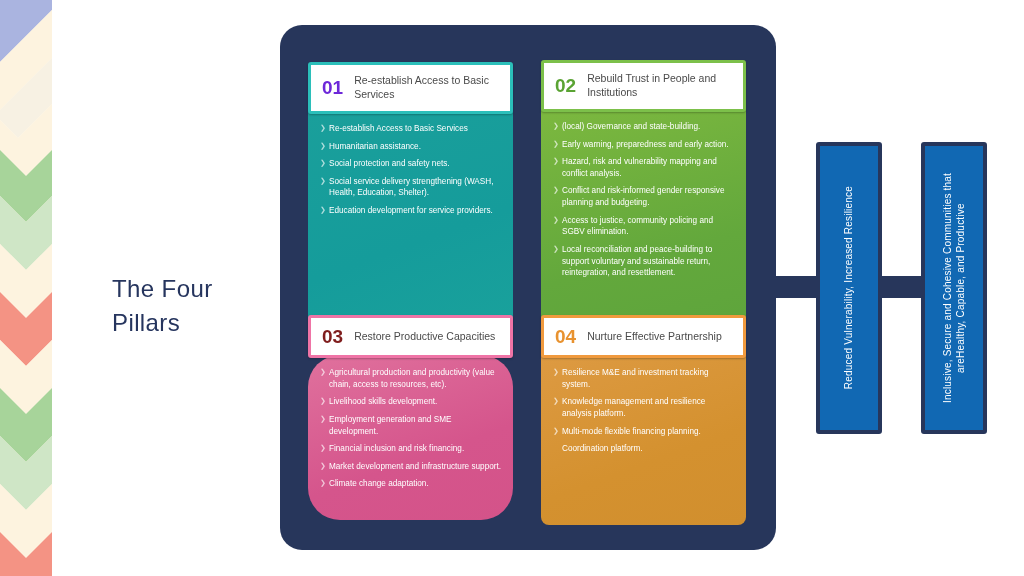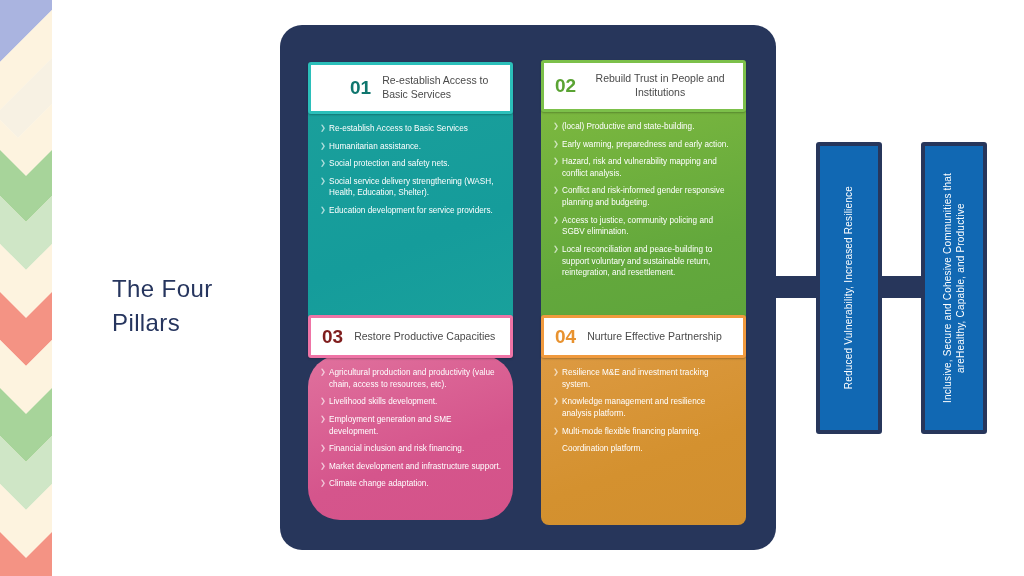--- a/index.html
+++ b/index.html
@@ -102,29 +102,29 @@
   .pillar li .chev {
     position:absolute;
     left:0; top:0;
     font-size:7px;
     opacity:.65;
   }
 
   
   #pillar-1 { left:308px; top:62px; }
   #pillar-1 .hdr { border-color:#2bbfba; }
-  #pillar-1 .num { color:#0f766e;margin-left:28px; }
+  #pillar-1 .num { color:#6d28d9; }
   #pillar-1 .body {
     height:236px;
     background:linear-gradient(160deg,#1a9f9b 0%,#159c9b 55%,#1aa29c 100%);
   }
 
   
   #pillar-2 { left:541px; top:60px; }
-  #pillar-2 .hdr { border-color:#7cc04a;text-align:center; }
+  #pillar-2 .hdr { border-color:#7cc04a; }
   #pillar-2 .num { color:#5aa333; }
   #pillar-2 .body {
     height:240px;
     background:linear-gradient(165deg,#7cb83f 0%,#63a83c 60%,#5da43c 100%);
   }
 
   
   #pillar-3 { left:308px; top:315px; }
   #pillar-3 .hdr { border-color:#ef74a6; }
   #pillar-3 .num { color:#7f1d1d; }
@@ -218,21 +218,21 @@
     </div>
   </div>
 
   <div class="pillar" id="pillar-2">
     <div class="hdr">
       <span class="num">02</span>
       <span class="ttl">Rebuild Trust in People and Institutions</span>
     </div>
     <div class="body">
       <ul>
-        <li><span class="chev">❯</span><span>(local) Productive and state-building.</span></li>
+        <li><span class="chev">❯</span><span>(local) Governance and state-building.</span></li>
         <li><span class="chev">❯</span><span>Early warning, preparedness and early action.</span></li>
         <li><span class="chev">❯</span><span>Hazard, risk and vulnerability mapping and conflict analysis.</span></li>
         <li><span class="chev">❯</span><span>Conflict and risk-informed gender responsive planning and budgeting.</span></li>
         <li><span class="chev">❯</span><span>Access to justice, community policing and SGBV elimination.</span></li>
         <li><span class="chev">❯</span><span>Local reconciliation and peace-building to support voluntary and sustainable return, reintegration, and resettlement.</span></li>
       </ul>
     </div>
   </div>
 
   <div class="pillar" id="pillar-3">

